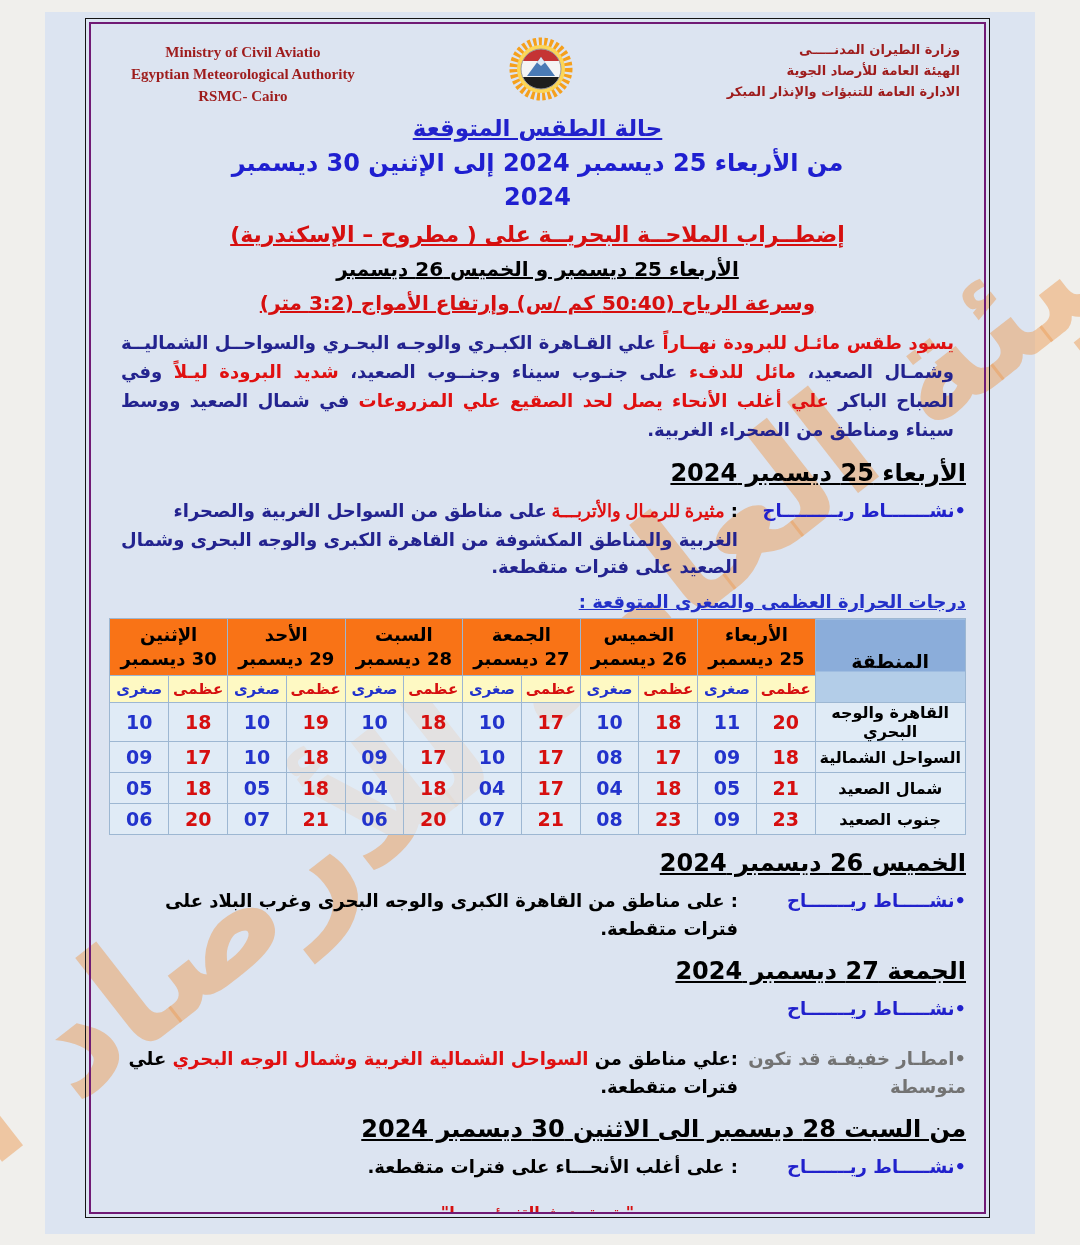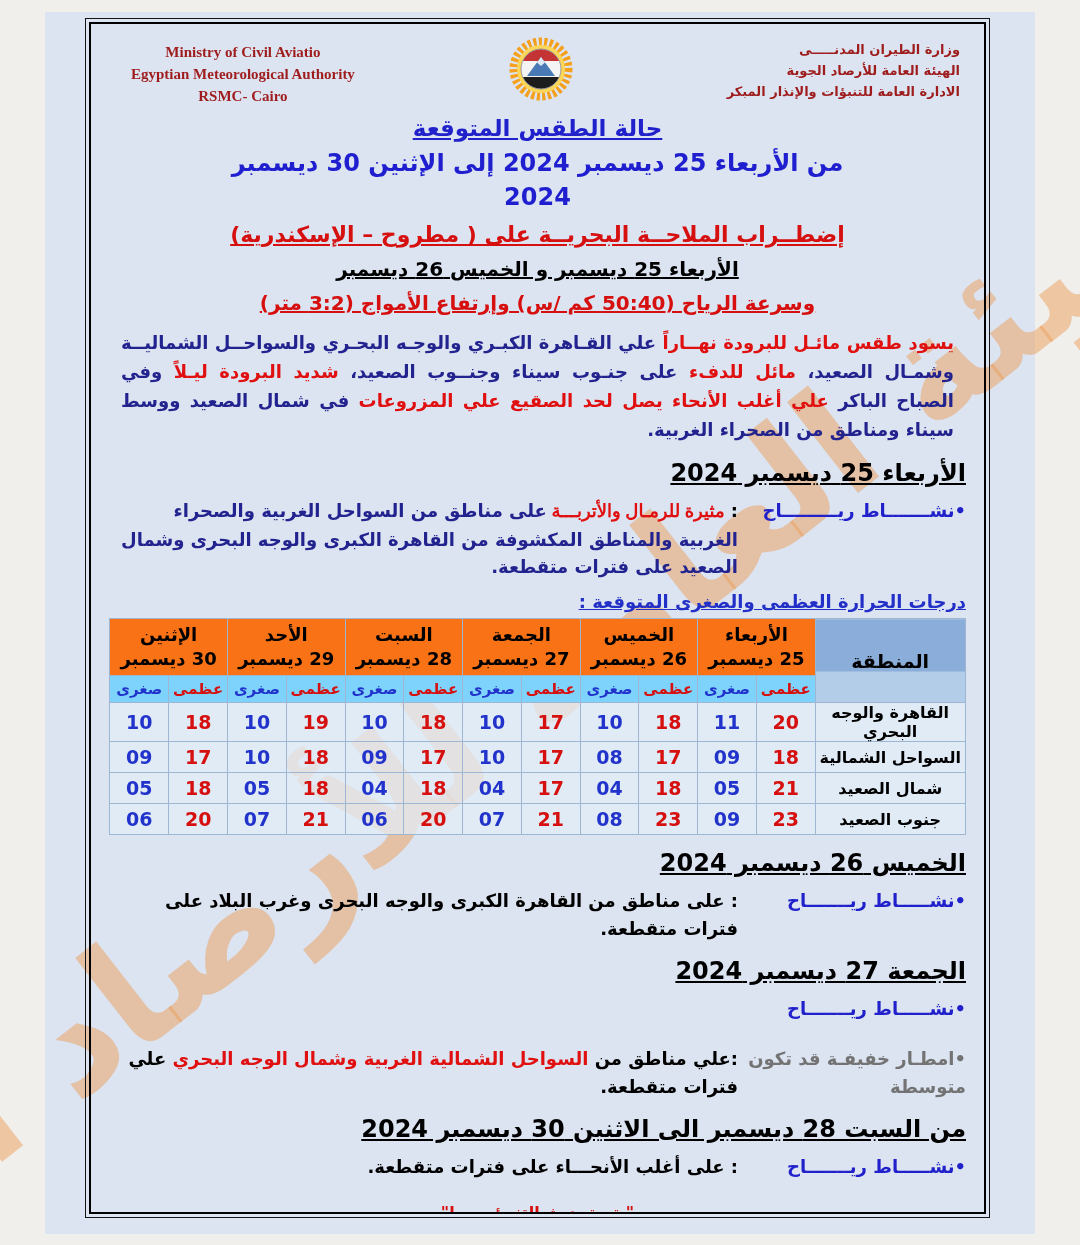--- a/index.html
+++ b/index.html
@@ -24,21 +24,21 @@
     z-index:0; pointer-events:none;
     font-family:"DejaVu Sans", sans-serif;
   }
   .frame {
     position:absolute; left:40px; top:6px;
     width:905px; height:1200px;
     border:1px solid #141414; padding:3px;
     box-sizing:border-box; z-index:1;
   }
   .frame-inner {
-    border:2px solid #000000;
+    border:2px solid #701a75;
     width:100%; height:100%;
     box-sizing:border-box; position:relative;
     padding:8px 14px; overflow:hidden;
   }
   
   .hdr { display:flex; justify-content:space-between; align-items:flex-start; padding:4px 10px 0 26px; }
   .hdr-en { color:#9e1c1c; font-weight:bold; font-size:15px; text-align:center; line-height:1.45;
             font-family:"Liberation Serif", serif; margin-top:6px; }
   .hdr-ar { color:#9e1c1c; font-weight:bold; font-size:13px; text-align:right; direction:rtl; line-height:1.6; margin-top:4px; }
   .logo { width:66px; height:66px; margin-top:0; }
@@ -53,21 +53,21 @@
   .sec-head { direction:rtl; text-align:right; font-weight:bold; font-size:24px; text-decoration:underline; margin:14px 4px 0; color:#000; }
   .item { display:flex; direction:rtl; margin:10px 4px 0; font-size:18px; font-weight:bold; line-height:1.55; }
   .item-label { flex:0 0 228px; }
   .item-desc { flex:1; text-align:right; padding-left:6px; color:#000; }
   .temps-title { direction:rtl; text-align:right; color:#2330c8; font-weight:bold; font-size:18px; text-decoration:underline; margin:10px 4px 6px; }
   
   table.temps { width:99%; margin:0 auto; border-collapse:collapse; table-layout:fixed; direction:rtl; }
   table.temps th, table.temps td { border:1px solid #9db7d2; padding:0; }
   .th-day { background:#f97316; font-size:18px; color:#000; height:56px; line-height:1.35; font-weight:bold; }
   .th-region { background:linear-gradient(180deg,#8badda 0 63%, #b3cde8 63% 100%); font-size:19px; color:#000; font-weight:bold; }
-  .th-sub { background:#7dd3fc; height:26px; font-size:15px; font-weight:bold; }
+  .th-sub { background:#fef9c3; height:26px; font-size:15px; font-weight:bold; }
   .th-sub.max { color:#d60f0f; } .th-sub.min { color:#2233cc; }
   .td-val { background:rgba(226,237,248,0.72); height:30px; text-align:center; font-size:19px; font-weight:bold; }
   .td-val.max { color:#d60f0f; } .td-val.min { color:#2233cc; }
   .td-region { background:rgba(226,237,248,0.72); font-size:16px; font-weight:bold; color:#000; text-align:center; }
   
   .f1 { text-align:center; font-weight:bold; color:#d60f0f; font-size:16px; margin-top:22px; direction:rtl; }
 </style>
 </head>
 <body>
 

